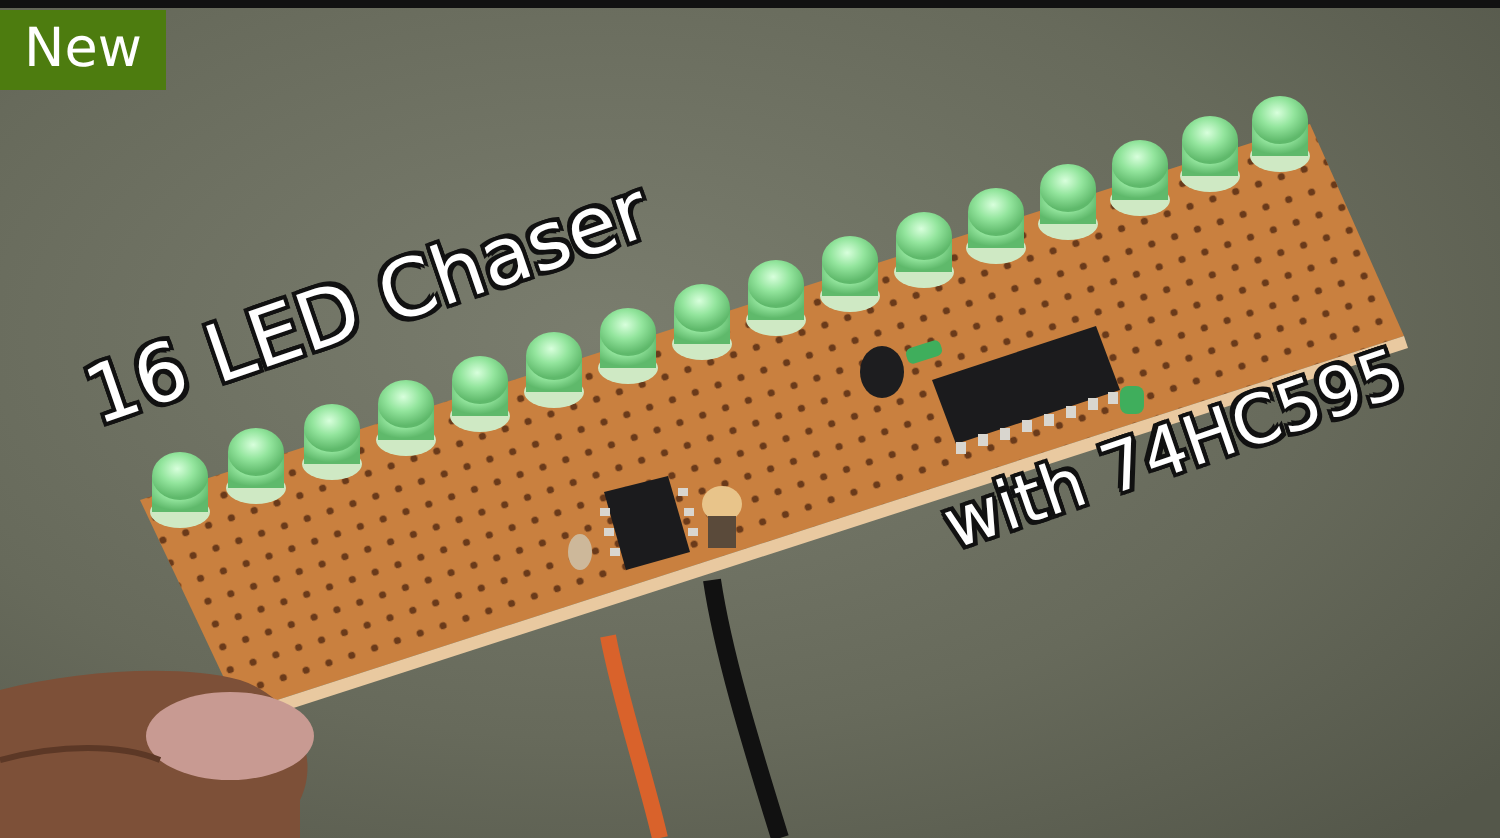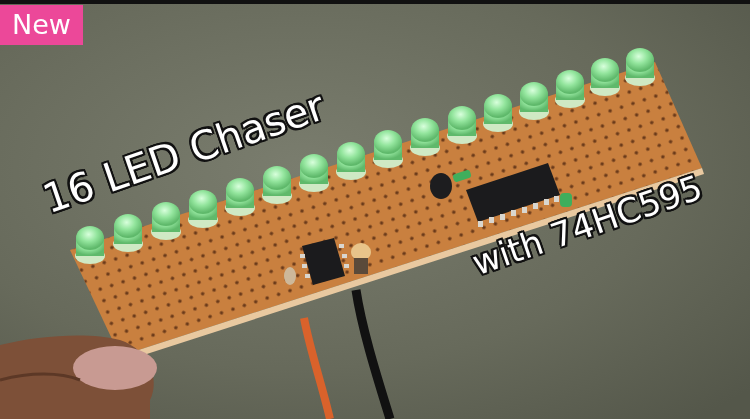--- a/index.html
+++ b/index.html
@@ -1,19 +1,19 @@
 <!DOCTYPE html>
 <html><head>
   <meta charset="utf-8">
   <style>
     html, body { margin:0; padding:0; }
     body { width:750px; height:419px; overflow:hidden; background:#6b6e60; position:relative; font-family:"DejaVu Sans", sans-serif; }
     .scene { position:absolute; left:0; top:0; width:750px; height:419px; }
     .topbar { position:absolute; left:0; top:0; width:750px; height:4px; background:#111; }
-    .new-badge { position:absolute; left:0; top:5px; width:83px; height:40px; background:#ec4899; color:#fff; font-size:27px; line-height:40px; text-align:center; font-family:"DejaVu Sans", sans-serif; }
+    .new-badge { position:absolute; left:0; top:5px; width:83px; height:40px; background:#4d7c0f; color:#fff; font-size:27px; line-height:40px; text-align:center; font-family:"DejaVu Sans", sans-serif; }
     .caption { position:absolute; color:#fff; font-family:"DejaVu Sans", sans-serif; font-weight:400; white-space:nowrap;
       text-shadow: -2px -2px 0 #111, 2px -2px 0 #111, -2px 2px 0 #111, 2px 2px 0 #111, 0 2px 0 #111, 0 -2px 0 #111, 2px 0 0 #111, -2px 0 0 #111; transform-origin:left bottom; }
     .cap1 { left:52px; top:176px; font-size:40px; transform: rotate(-19deg); }
     .cap2 { left:480px; top:243px; font-size:34px; transform: rotate(-19deg); }
   </style>
 </head>
 <body>
 
 <div class="scene">
   <svg width="750" height="419" viewBox="0 0 750 419" xmlns="http://www.w3.org/2000/svg">

